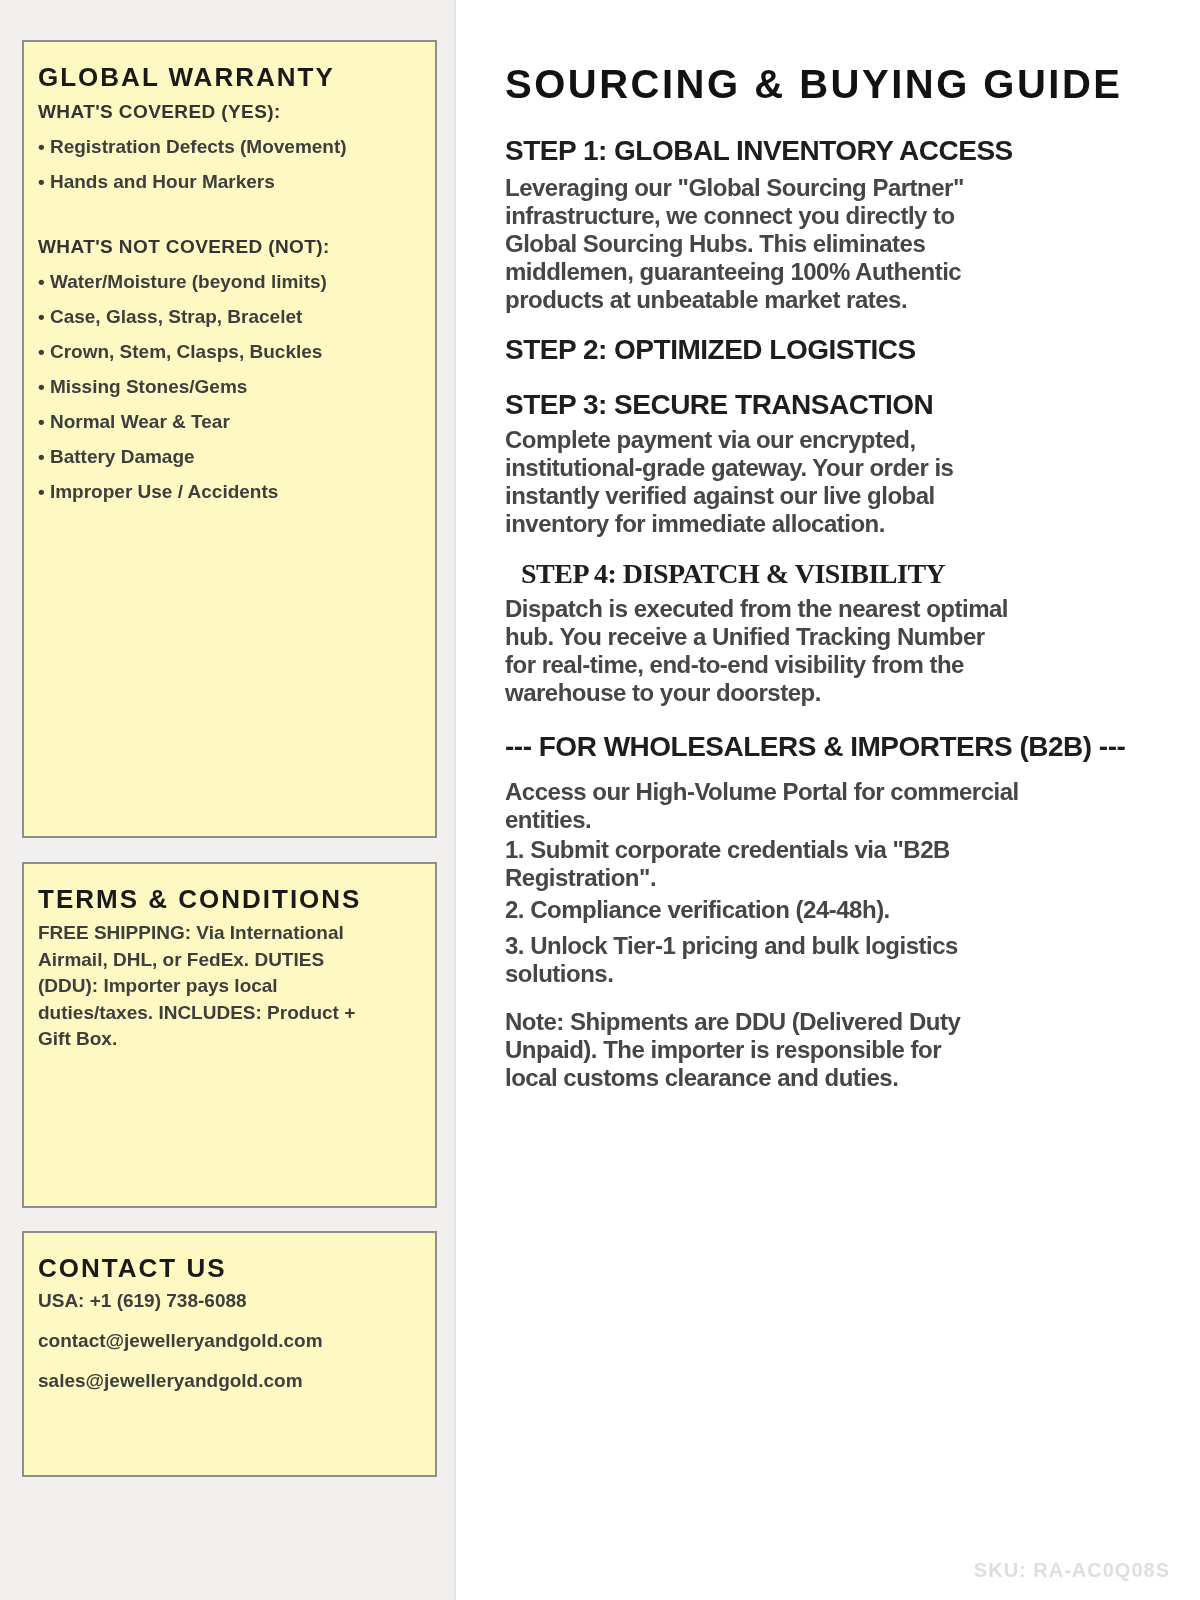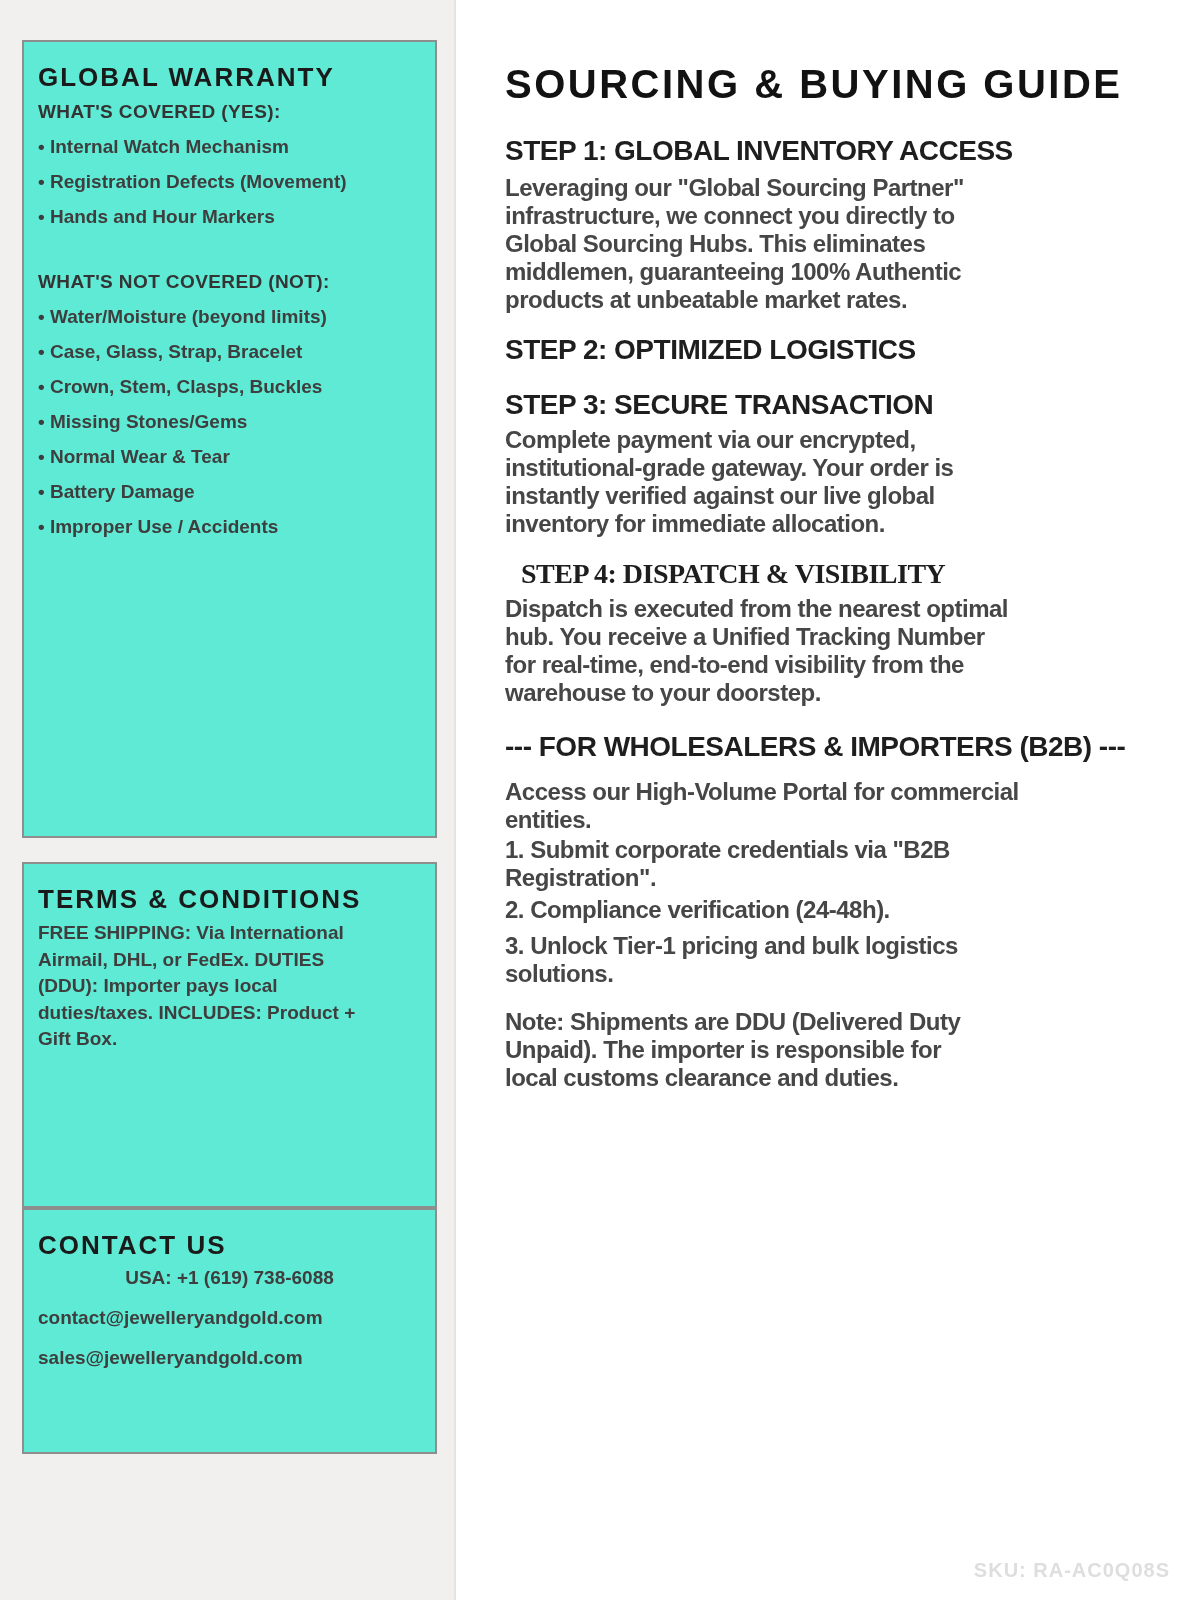--- a/index.html
+++ b/index.html
@@ -15,28 +15,28 @@
   
   .sidebar {
     position: absolute; left: 0; top: 0;
     width: 456px; height: 1600px;
     background: #f1f0ee;
     border-right: 2px solid #e6e4e2;
   }
   .side-box {
     margin-left: 22px;
     width: 415px;
-    background: #5eead4;
+    background: #fef9c3;
     border: 2px solid #8e8e8e;
     padding: 0 14px;
     overflow: hidden;
   }
   .box-warranty { margin-top: 40px; height: 798px; }
   .box-terms    { margin-top: 24px; height: 346px; }
-  .box-contact  { height: 246px; }
+  .box-contact  { margin-top: 23px; height: 246px; }
 
   .side-box h2 {
     margin: 20px 0 0;
     font-size: 26px; line-height: 30px;
     font-weight: 800; letter-spacing: 2px;
     color: #1a1a1a;
   }
   .side-sub {
     margin: 8px 0 0;
     font-size: 19px; line-height: 24px;
@@ -61,21 +61,21 @@
     font-weight: 700;
     color: #6e6e6e;
   }
   .side-body {
     margin: 6px 0 0;
     font-size: 19px; line-height: 26.5px;
     font-weight: 700;
     color: #3e3e3e;
   }
   .contact-line { margin: 16px 0 0; font-size: 19px; line-height: 24px; font-weight: 700; color: #3e3e3e; }
-  .contact-line.first { margin-top: 6px; text-align: center; }
+  .contact-line.first { margin-top: 6px; }
   .preline { white-space: pre-line; }
 
   
   .main {
     margin-left: 456px;
     width: 628px;
     padding: 62px 48px 0 49px;
   }
   .main h1 {
     margin: 0;
@@ -121,21 +121,20 @@
 </style>
 </head>
 <body>
 
 <div class="sidebar">
 
   <div class="side-box box-warranty">
     <h2>GLOBAL WARRANTY</h2>
     <div class="side-sub">WHAT'S COVERED (YES):</div>
     <ul class="side-list">
-      <li>Internal Watch Mechanism</li>
       <li>Registration Defects (Movement)</li>
       <li>Hands and Hour Markers</li>
     </ul>
     <div class="side-sub second">WHAT'S NOT COVERED (NOT):</div>
     <ul class="side-list">
       <li>Water/Moisture (beyond limits)</li>
       <li>Case, Glass, Strap, Bracelet</li>
       <li>Crown, Stem, Clasps, Buckles</li>
       <li>Missing Stones/Gems</li>
       <li>Normal Wear &amp; Tear</li>

